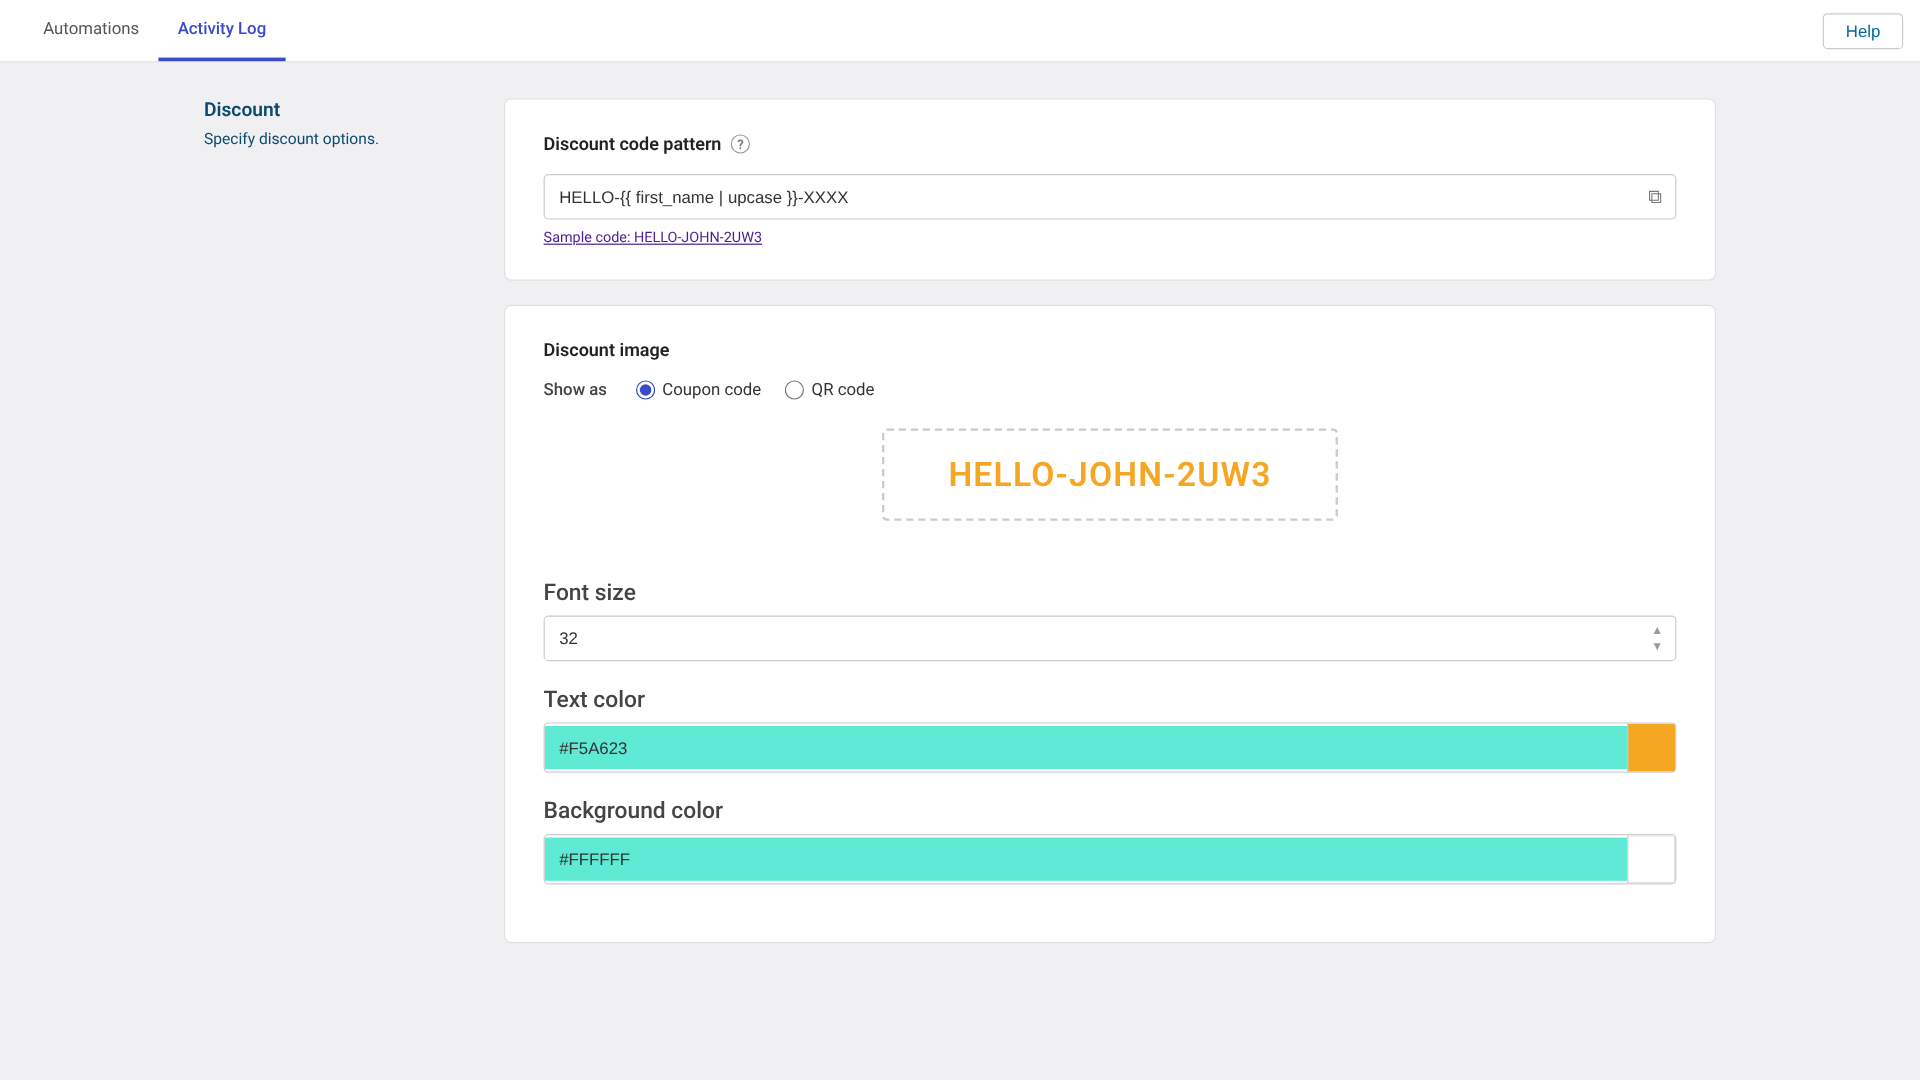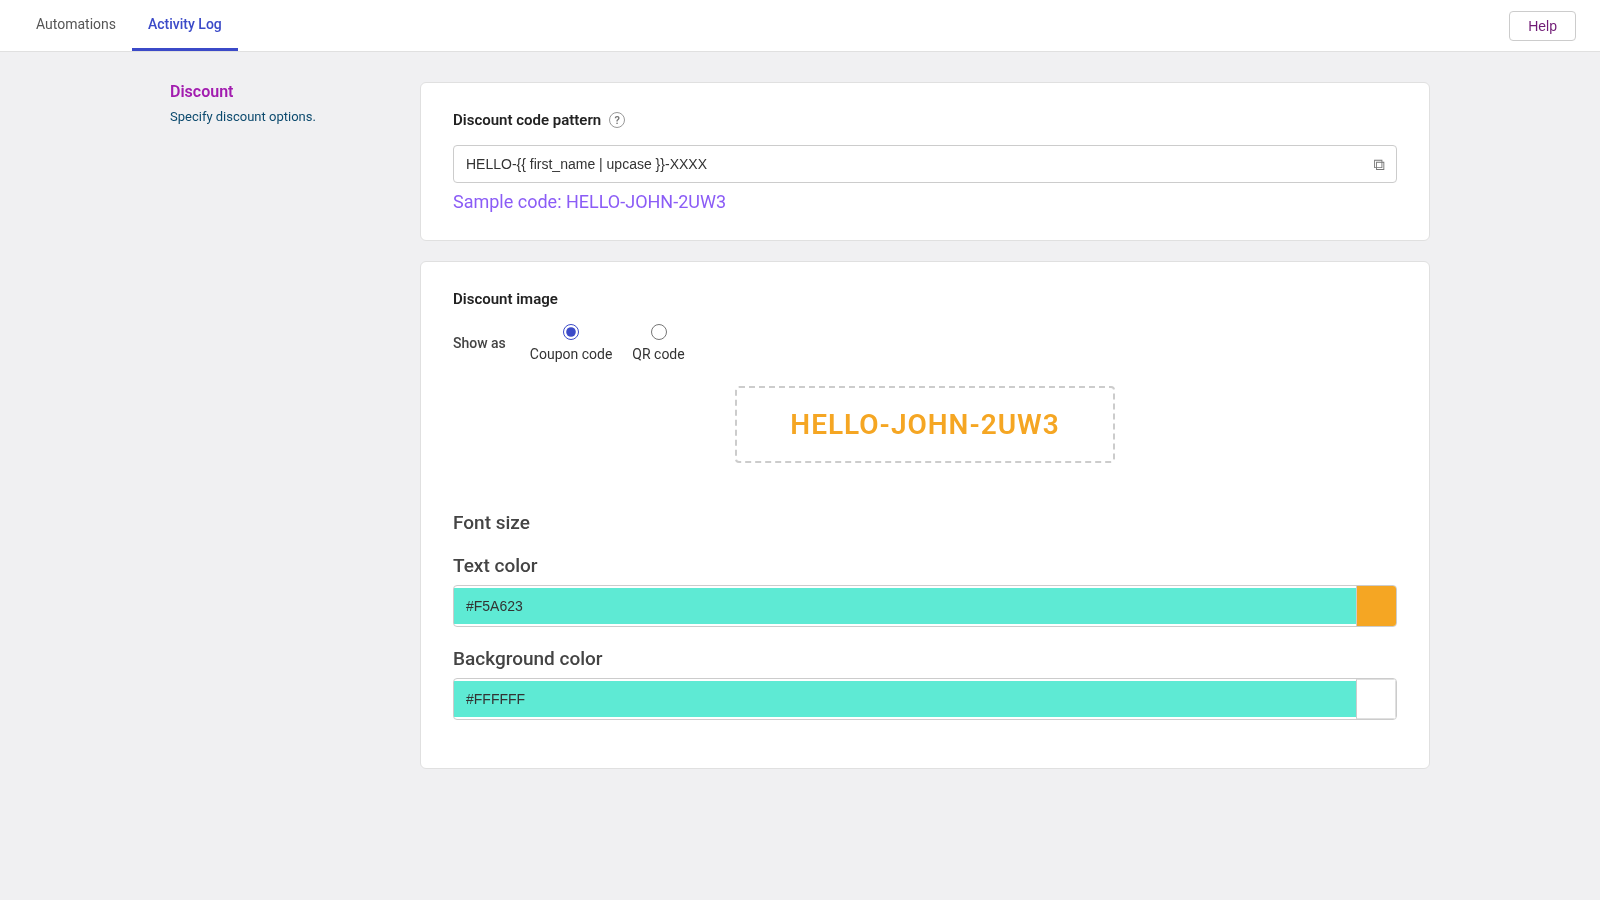--- a/index.html
+++ b/index.html
@@ -35,46 +35,46 @@
       border-bottom: 3px solid transparent;
       text-decoration: none;
     }
     .nav-tab.active {
       color: #3b4ac8;
       border-bottom: 3px solid #3b4ac8;
       font-weight: 500;
     }
     .help-button {
       position: absolute;
-      right: 24px;
+      right: 14px;
       top: 50%;
       transform: translateY(-50%);
       padding: 6px 18px;
       border: 1px solid #ccc;
       border-radius: 4px;
       background: #fff;
       cursor: pointer;
       font-size: 14px;
-      color: #701a75;
+      color: #0369a1;
     }
     .page-content {
       display: flex;
       padding: 30px 20px;
       max-width: 1300px;
       margin: 0 auto;
       gap: 30px;
     }
     .sidebar-section {
       width: 220px;
       flex-shrink: 0;
     }
     .sidebar-section h2 {
       font-size: 16px;
       font-weight: 600;
-      color: #a21caf;
+      color: #0c4a6e;
       margin-bottom: 8px;
     }
     .sidebar-section p {
       font-size: 13px;
       color: #0c4a6e;
     }
     .main-content {
       flex: 1;
       display: flex;
       flex-direction: column;
@@ -127,22 +127,23 @@
       position: absolute;
       right: 12px;
       top: 50%;
       transform: translateY(-50%);
       cursor: pointer;
       color: #777;
       font-size: 16px;
     }
     .sample-code {
       margin-top: 8px;
-      font-size: 18px;
-      color: #8b5cf6;
+      font-size: 12px;
+      color: #4c1d95;
+      text-decoration: underline;
     }
     
     .show-as-row {
       display: flex;
       align-items: center;
       gap: 24px;
       margin-bottom: 24px;
     }
     .show-as-label {
       font-size: 14px;
@@ -152,21 +153,20 @@
     .radio-group {
       display: flex;
       align-items: center;
       gap: 20px;
     }
     .radio-option {
       display: flex;
       align-items: center;
       gap: 6px;
       cursor: pointer;
-      flex-direction: column;
     }
     .radio-option input[type="radio"] {
       width: 16px;
       height: 16px;
       accent-color: #3b4ac8;
       cursor: pointer;
     }
     .radio-option label {
       font-size: 14px;
       color: #333;
@@ -314,20 +314,27 @@
       </div>
 
       <div style="display:flex; justify-content:center; margin-bottom:24px;">
         <div class="coupon-preview">
           <span class="coupon-text">HELLO-JOHN-2UW3</span>
         </div>
       </div>
 
       <div class="field-group">
         <div class="field-label">Font size</div>
+        <div class="number-input-wrapper">
+          <input class="number-input" type="number" value="32" style="">
+          <div class="number-spinners">
+            <button class="spinner-btn">▲</button>
+            <button class="spinner-btn">▼</button>
+          </div>
+        </div>
       </div>
 
       <div class="field-group">
         <div class="field-label">Text color</div>
         <div class="color-input-row">
           <input class="color-text-input" type="text" value="#F5A623" style="">
           <div class="color-swatch" style="background:#F5A623;"></div>
         </div>
       </div>
 

